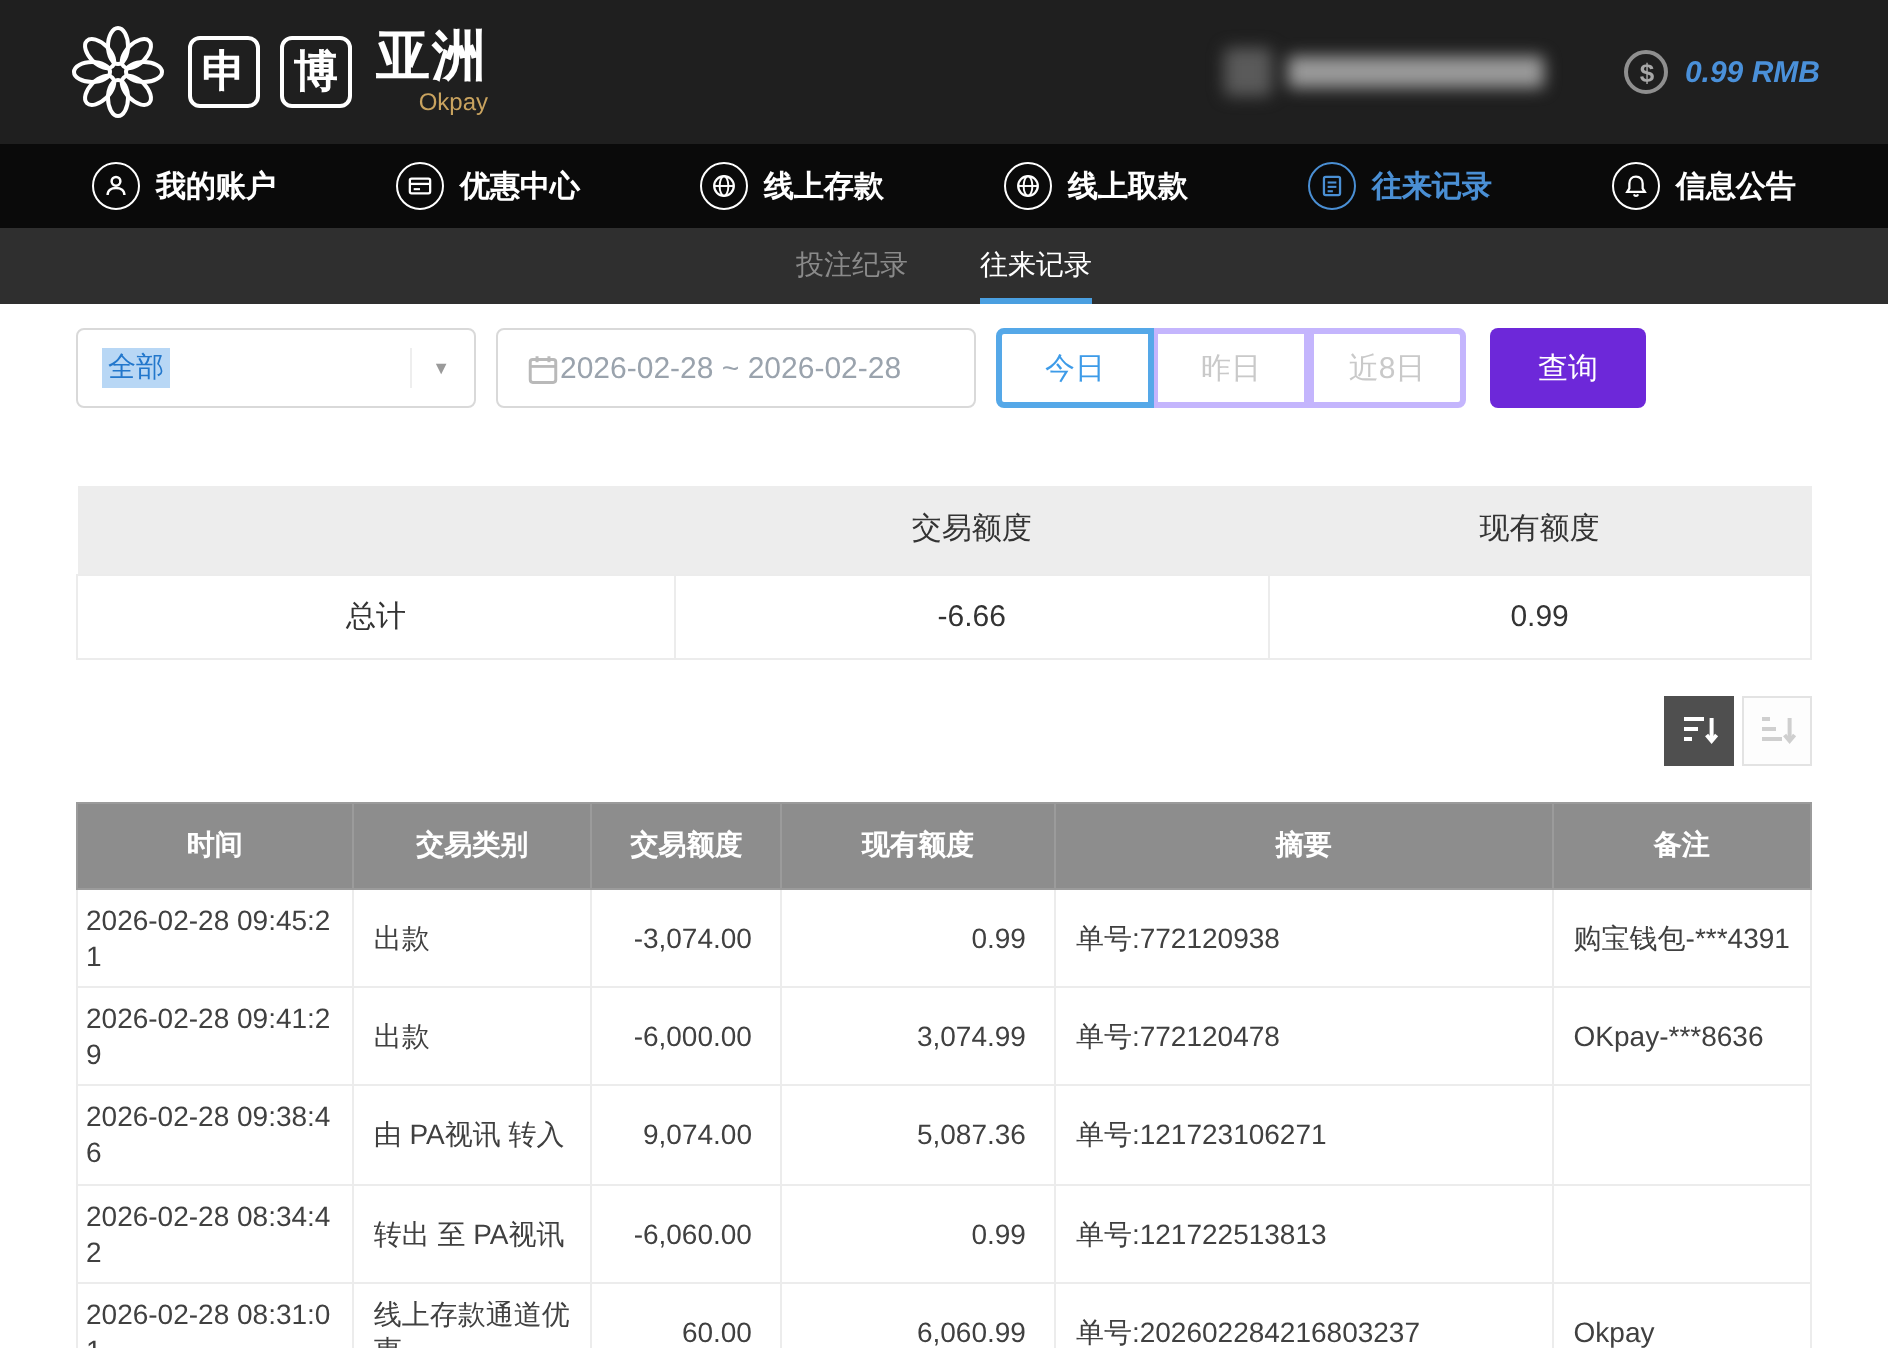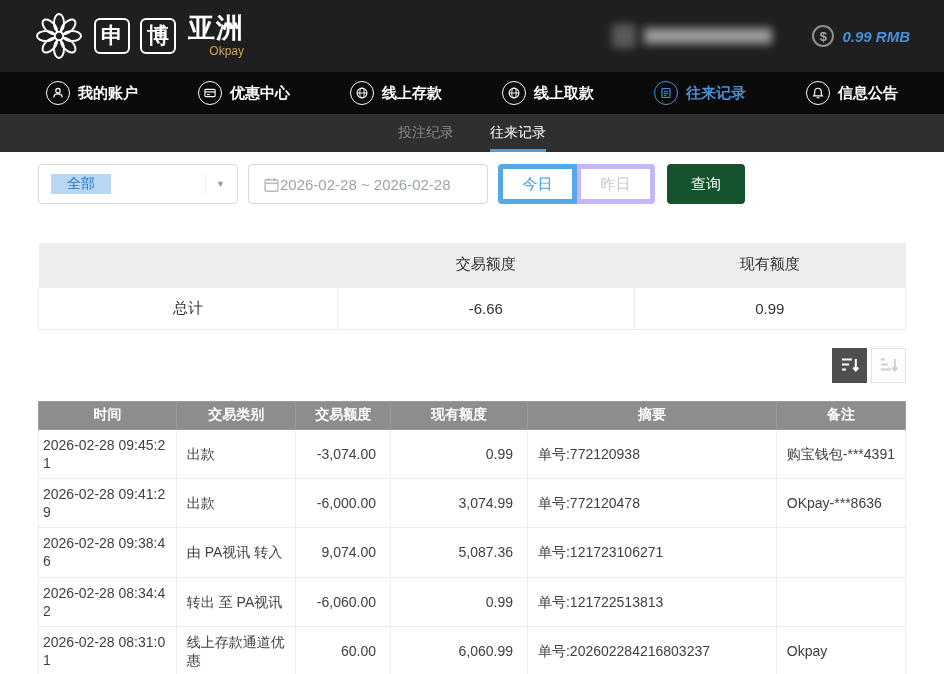--- a/index.html
+++ b/index.html
@@ -34,51 +34,51 @@
   
   .subtabs { height:38px; background:#2f2f2f; display:flex; align-items:stretch; justify-content:center; gap:36px; }
   .subtab { color:#8a8a8a; font-size:14px; display:flex; align-items:center; position:relative; cursor:pointer; }
   .subtab.active { color:#fff; }
   .subtab.active::after { content:""; position:absolute; left:0; right:0; bottom:0; height:3px; background:#4a9fe0; }
 
   
   .filters { display:flex; align-items:center; padding:12px 38px 0; }
   .select-box { width:200px; height:40px; border:1px solid #d9d9d9; border-radius:4px; background:#fff;
     display:flex; align-items:center; padding:0 12px; cursor:pointer; }
-  .select-value { background:#b8d7f5; color:#2277cc; font-size:14px; padding:1px 16px; }
+  .select-value { background:#b8d7f5; color:#2277cc; font-size:14px; padding:1px 3px; }
   .select-caret { margin-left:auto; color:#9a9a9a; font-size:9px; padding-left:10px; border-left:1px solid #eee;
     height:20px; display:flex; align-items:center; }
   .date-box { width:240px; height:40px; border:1px solid #d9d9d9; border-radius:4px; margin-left:10px;
     display:flex; align-items:center; padding:0 14px; color:#9aa3ad; font-size:15px; cursor:pointer; }
   .btn-group { display:flex; margin-left:10px; }
-  .range-btn { width:79px; height:40px; background:#fff; border:5px solid #c4b5fd; color:#c9c9c9; font-size:15px;
+  .range-btn { width:79px; height:40px; background:#fff; border:3px solid #c4b5fd; color:#c9c9c9; font-size:15px;
     display:flex; align-items:center; justify-content:center; margin-left:-1px; cursor:pointer; }
   .range-btn:first-child { border-radius:4px 0 0 4px; margin-left:0; }
   .range-btn:last-child { border-radius:0 4px 4px 0; }
   .range-btn.active { border-color:#55a8e8; color:#3d9be8; position:relative; z-index:1; }
-  .search-btn { width:78px; height:40px; background:#14532d; color:#fff; border:none; border-radius:4px;
+  .search-btn { width:78px; height:40px; background:#6d28d9; color:#fff; border:none; border-radius:4px;
     font-size:15px; margin-left:12px; cursor:pointer; font-family:inherit; }
 
   
   .summary { margin:39px 38px 0; }
   .summary table { width:100%; border-collapse:collapse; font-size:15px; color:#333; }
   .summary th { background:#ededed; height:44px; font-weight:normal; text-align:center; }
   .summary th:nth-child(1){ width:34.5%; } .summary th:nth-child(2){ width:34.2%; }
   .summary td { height:42px; text-align:center; background:#fff; border:1px solid #ececec; }
 
   
   .sort-row { display:flex; justify-content:flex-end; margin:18px 38px 0; gap:4px; }
   .sort-btn { width:35px; height:35px; display:flex; align-items:center; justify-content:center; cursor:pointer; }
   .sort-btn.desc { background:#4f4f4f; }
   .sort-btn.asc { background:#fdfdfd; border:1px solid #e3e3e3; }
 
   
   .records { margin:18px 38px 0; }
   .records table { width:100%; border-collapse:collapse; table-layout:fixed; font-size:14px; color:#404040; }
-  .records th { background:#8d8d8d; color:#fff; height:28px; font-weight:bold; font-size:14px;
+  .records th { background:#8d8d8d; color:#fff; height:43px; font-weight:bold; font-size:14px;
     border:1px solid #9b9b9b; }
   .records td { background:#fff; border:1px solid #ececec; height:38px; padding:6px 10px; line-height:1.3;
     word-break:break-all; }
   .records td.c0 { padding-left:4px; }
   .records td.c2, .records td.c3 { text-align:right; padding-right:14px; }
 </style>
 </head>
 <body>
 
 <div class="topbar">
@@ -195,20 +195,21 @@
           <line x1="2" y1="6.8" x2="14" y2="6.8" stroke="#b9b9b9" stroke-width="1.3"></line>
           <line x1="5.2" y1="2" x2="5.2" y2="4.8" stroke="#b9b9b9" stroke-width="1.4"></line>
           <line x1="10.8" y1="2" x2="10.8" y2="4.8" stroke="#b9b9b9" stroke-width="1.4"></line>
         </svg>
     </span>
     <span>2026-02-28 ~ 2026-02-28</span>
   </div>
   <div class="btn-group">
     <div class="range-btn active">今日</div>
     <div class="range-btn">昨日</div>
+    <div class="range-btn">近8日</div>
   </div>
   <button class="search-btn">查询</button>
 </div>
 
 <div class="summary">
   <table>
     <thead>
       <tr>
         <th></th>
         <th>交易额度</th>

